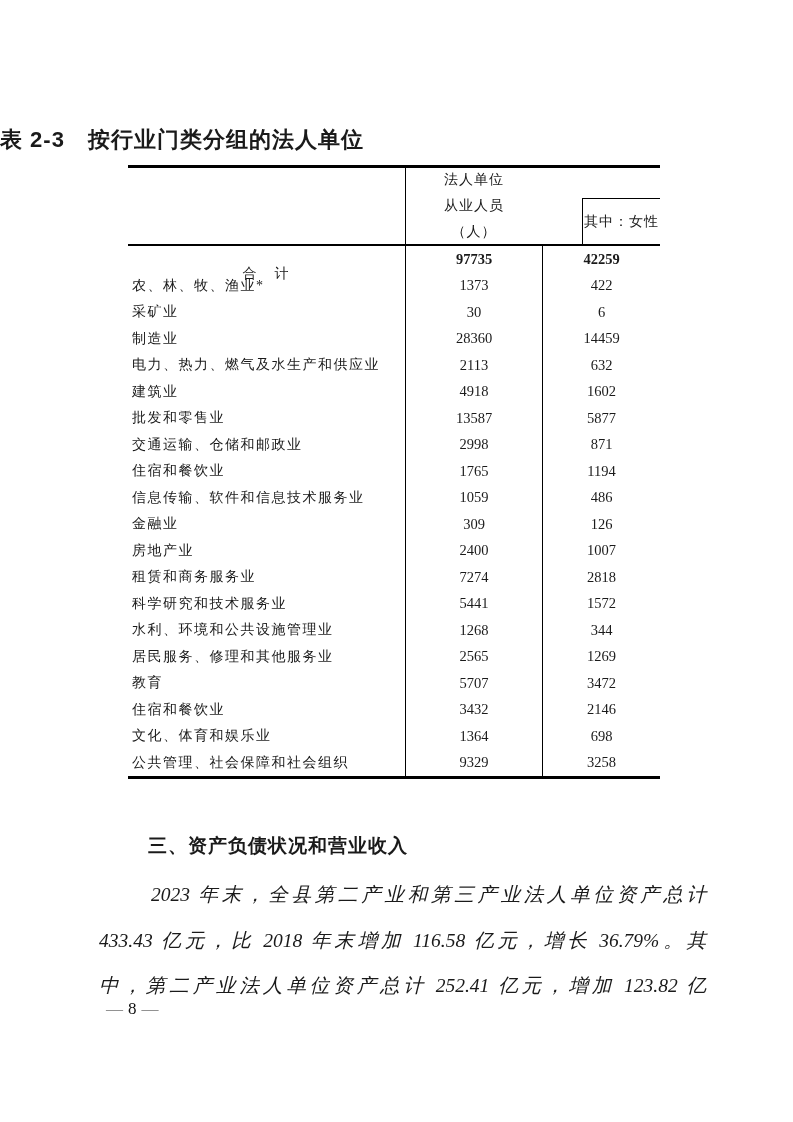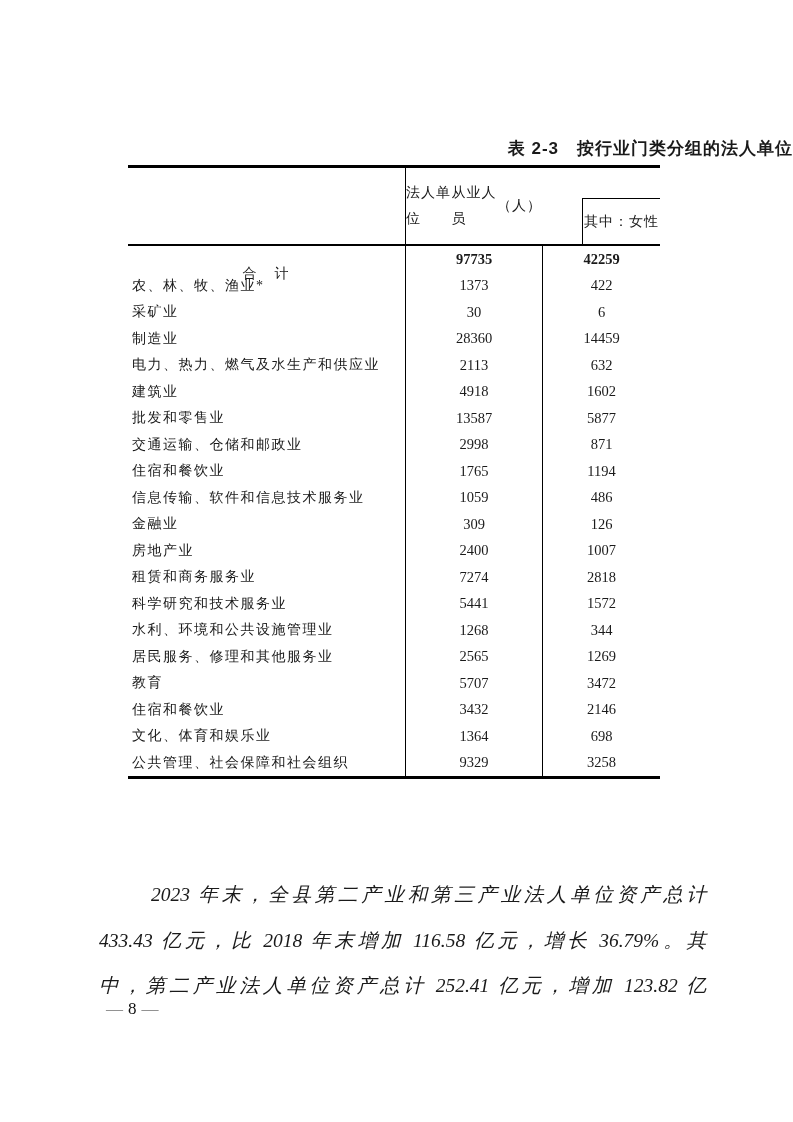--- a/index.html
+++ b/index.html
@@ -7,45 +7,45 @@
     position:relative;
     width:793px;height:1122px;
     margin:0 auto;
     background:#ffffff;
     font-family:"Liberation Serif","DejaVu Serif",serif;
     color:#1a1a1a;
     overflow:hidden;
   }
   .doc-title{
     position:absolute;
-    top:137px;left:0;width:100%;
-    text-align:right;
+    top:125px;left:0;width:100%;
+    text-align:left;
     font-family:"Liberation Sans","DejaVu Sans",sans-serif;
-    font-size:17px;
+    font-size:22px;
     font-weight:bold;
     letter-spacing:1px;
   }
   .stat-table{
     position:absolute;
     left:128px;top:165px;
     width:532px;
     border-top:3px solid #000;
     border-bottom:3px solid #000;
   }
   .stat-table *{box-sizing:border-box;}
   .thead{
     display:flex;
     height:78px;
     border-bottom:2px solid #000;
   }
   .hc1{width:277px;}
   .hc2{
     width:137px;
     border-left:1px solid #000;
-    display:flex;flex-direction:row;
+    display:flex;flex-direction:column;
     justify-content:center;align-items:center;
     font-size:14px;line-height:26px;
     letter-spacing:1px;
   }
   .hc3{width:118px;position:relative;}
   .female-box{
     position:absolute;left:0;right:0;top:30px;bottom:0;
     border-top:1px solid #000;
     border-left:1px solid #000;
     display:flex;align-items:center;justify-content:center;
@@ -222,20 +222,21 @@
           <div class="c3">698</div>
         </div>
         <div class="trow">
           <div class="c1">公共管理、社会保障和社会组织</div>
           <div class="c2">9329</div>
           <div class="c3">3258</div>
         </div>
       </div>
   </div>
 
+  <div class="sec-heading">三、资产负债状况和营业收入</div>
 
   <div class="para">
     <div class="pline first">2023 年末，全县第二产业和第三产业法人单位资产总计</div>
     <div class="pline">433.43 亿元，比 2018 年末增加 116.58 亿元，增长 36.79%。其</div>
     <div class="pline">中，第二产业法人单位资产总计 252.41 亿元，增加 123.82 亿</div>
   </div>
 
   <div class="pageno"><span class="dash">—</span><span class="num">8</span><span class="dash">—</span></div>
 
 </div>

